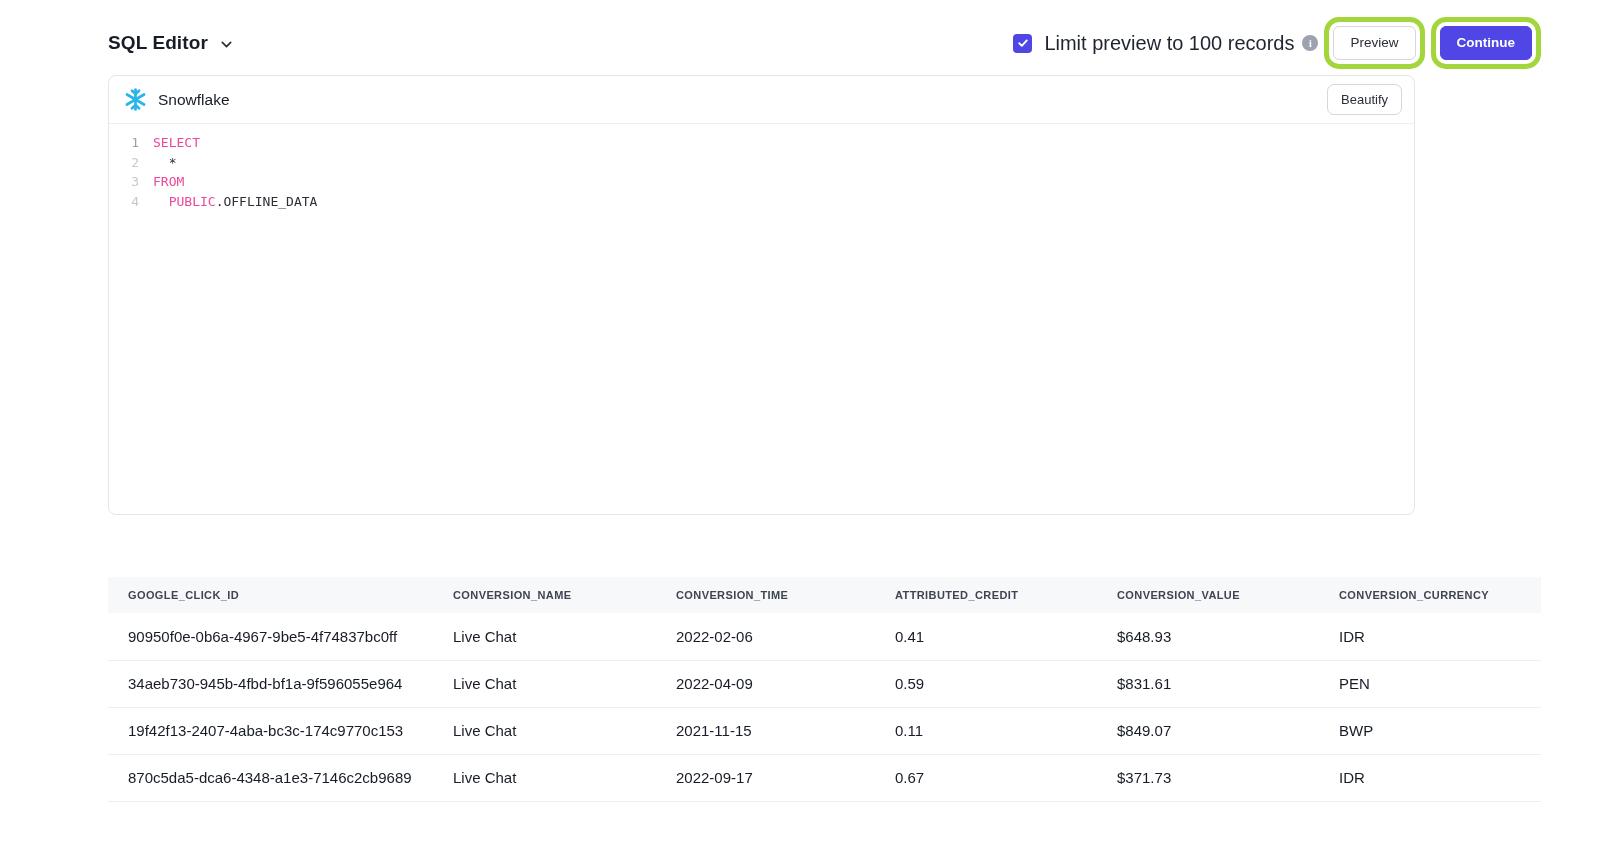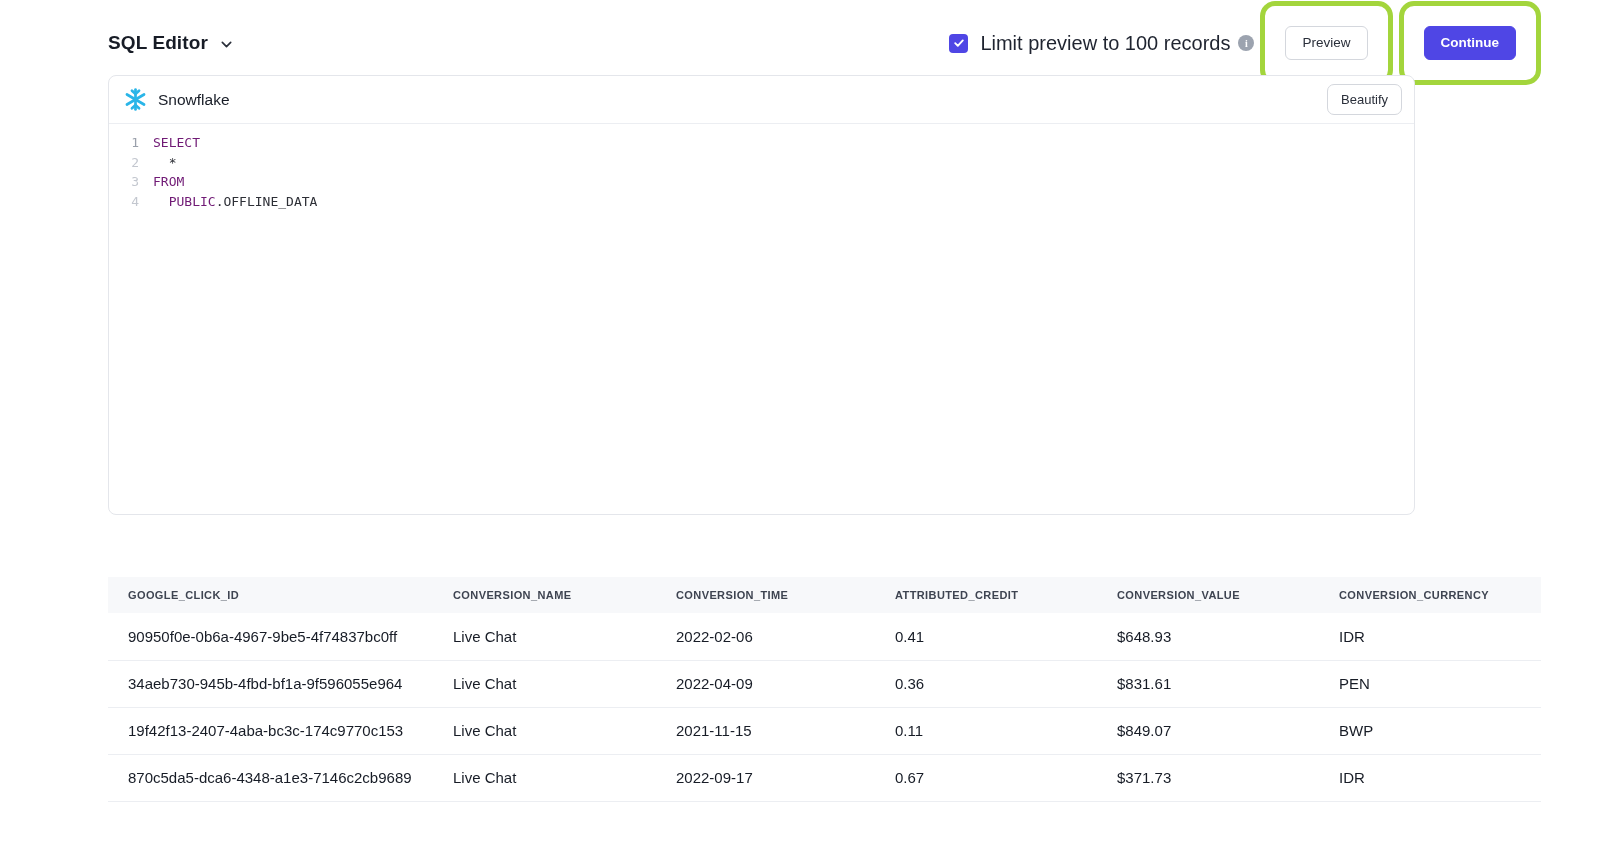--- a/index.html
+++ b/index.html
@@ -43,21 +43,21 @@
     font-size: 10px;
     font-weight: 700;
     display: flex; align-items: center; justify-content: center;
     margin-left: 8px;
     font-family: "Liberation Serif", serif;
   }
 
   .highlight-box {
     border: 5px solid var(--hl, #a3d53c);
     border-radius: 15px;
-    padding: 20px;
+    padding: 4px;
     margin-left: 6px;
   }
   .btn {
     font-size: 13.5px;
     border-radius: 6px;
     padding: 9px 16px;
     cursor: pointer;
     border: 1px solid transparent;
     font-family: inherit;
     line-height: 1;
@@ -114,21 +114,21 @@
   .code-line { display: flex; white-space: pre; }
   .line-number {
     width: 30px;
     flex: none;
     text-align: right;
     color: #c3c7cf;
     user-select: none;
   }
   .line-number.active { color: #9aa0ab; }
   .line-content { padding-left: 14px; color: #2d2f36; }
-  .tok-keyword { color: #701a75; }
+  .tok-keyword { color: #ec4899; }
   .tok-plain { color: #2d2f36; }
 
   
   .results-table {
     position: absolute;
     left: 108px; top: 577px;
     width: 1433px;
   }
   .tbl { width: 100%; border-collapse: collapse; table-layout: fixed; }
   .tbl col.c1 { width: 325px; }
@@ -238,21 +238,21 @@
           <td>Live Chat</td>
           <td>2022-02-06</td>
           <td>0.41</td>
           <td>$648.93</td>
           <td>IDR</td>
         </tr>
         <tr>
           <td>34aeb730-945b-4fbd-bf1a-9f596055e964</td>
           <td>Live Chat</td>
           <td>2022-04-09</td>
-          <td>0.36</td>
+          <td>0.59</td>
           <td>$831.61</td>
           <td>PEN</td>
         </tr>
         <tr>
           <td>19f42f13-2407-4aba-bc3c-174c9770c153</td>
           <td>Live Chat</td>
           <td>2021-11-15</td>
           <td>0.11</td>
           <td>$849.07</td>
           <td>BWP</td>

